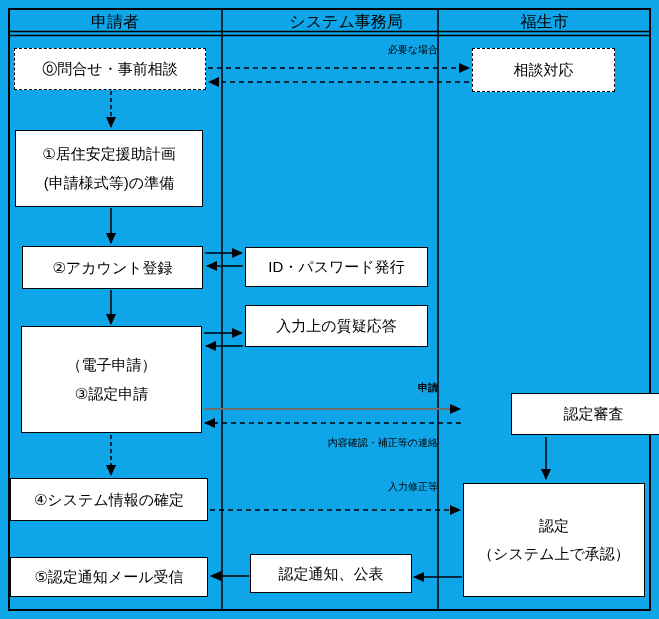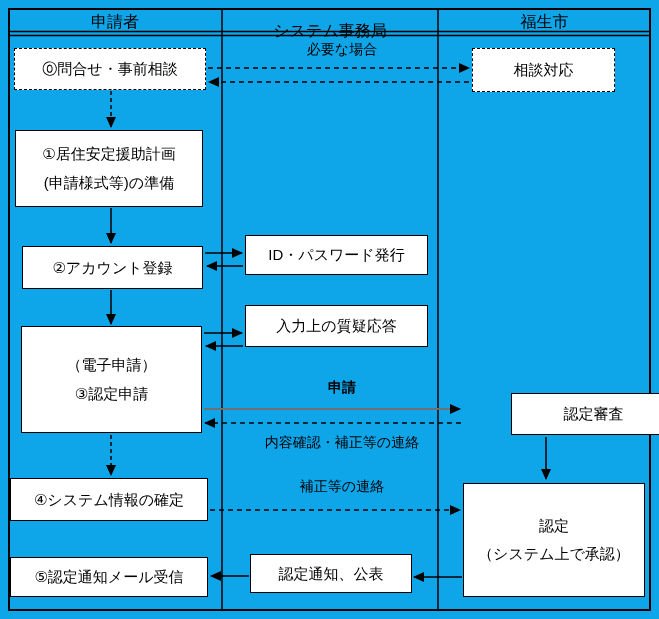--- a/index.html
+++ b/index.html
@@ -19,21 +19,21 @@
   .box{
     position:absolute;box-sizing:border-box;
     background:#ffffff;border:1.5px solid #000;
     display:flex;align-items:center;justify-content:center;
     text-align:left;font-size:15px;line-height:1.3;
   }
   .box.dashed{border:1px dashed #000;}
   .box.two-line{flex-direction:column;line-height:1.9;}
   .flow-label{
     position:absolute;left:222px;width:216px;
-    text-align:center;font-size:14px;line-height:19px;margin-left:12px;
+    text-align:right;font-size:10px;line-height:19px;
   }
 </style>
 </head>
 <body>
 
 <div id="stage">
 
   <svg id="arrow-layer" width="659" height="619" viewBox="0 0 659 619">
     <defs>
       <marker id="ah" markerUnits="userSpaceOnUse" markerWidth="12" markerHeight="10" refX="10" refY="5" orient="auto">
@@ -68,40 +68,40 @@
 
     <line x1="461" y1="423" x2="205" y2="423" stroke="#000" stroke-width="1.5" stroke-dasharray="5 4" marker-end="url(#ah)"></line>
 
     <line x1="210" y1="510" x2="460" y2="510" stroke="#000" stroke-width="1.5" stroke-dasharray="5 4" marker-end="url(#ah)"></line>
 
     <line x1="462" y1="577" x2="414" y2="577" stroke="#000" stroke-width="1.5" marker-end="url(#ah)"></line>
     <line x1="249" y1="576" x2="211" y2="576" stroke="#000" stroke-width="1.5" marker-end="url(#ah)"></line>
   </svg>
 
   <div class="col-header" style="left:8px;width:214px;">申請者</div>
-  <div class="col-header" style="left:222px;width:216px;margin-top:9px;">システム事務局</div>
+  <div class="col-header" style="left:238px;width:216px;">システム事務局</div>
   <div class="col-header" style="left:438px;width:213px;">福生市</div>
 
   <div class="flow-label" style="top:40px;">必要な場合</div>
   <div class="flow-label" style="top:378px;font-weight:bold;">申請</div>
   <div class="flow-label" style="top:433px;">内容確認・補正等の連絡</div>
-  <div class="flow-label" style="top:477px;">補正等の連絡</div>
+  <div class="flow-label" style="top:477px;">入力修正等</div>
 
   <div class="box dashed" style="left:14px;top:48px;width:192px;height:42px;">⓪問合せ・事前相談</div>
 
   <div class="box two-line" style="left:15px;top:130px;width:188px;height:77px;">
     <div>①居住安定援助計画</div>
     <div>(申請様式等)の準備</div>
   </div>
 
   <div class="box dashed" style="left:472px;top:48px;width:143px;height:44px;">相談対応</div>
 
   <div class="box" style="left:22px;top:246px;width:181px;height:43px;">②アカウント登録</div>
 
-  <div class="box" style="left:245px;top:235px;width:183px;height:40px;">ID・パスワード発行</div>
+  <div class="box" style="left:245px;top:247px;width:183px;height:40px;">ID・パスワード発行</div>
 
   <div class="box two-line" style="left:21px;top:326px;width:181px;height:107px;">
     <div>（電子申請）</div>
     <div>③認定申請</div>
   </div>
 
   <div class="box" style="left:245px;top:305px;width:183px;height:42px;">入力上の質疑応答</div>
 
   <div class="box" style="left:463px;top:393px;width:165px;height:42px;margin-left:48px;">認定審査</div>
 

